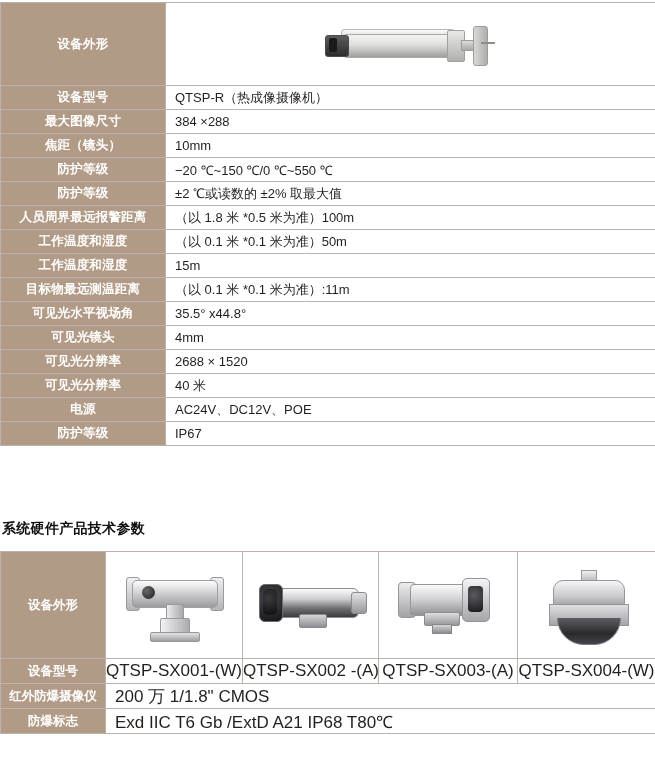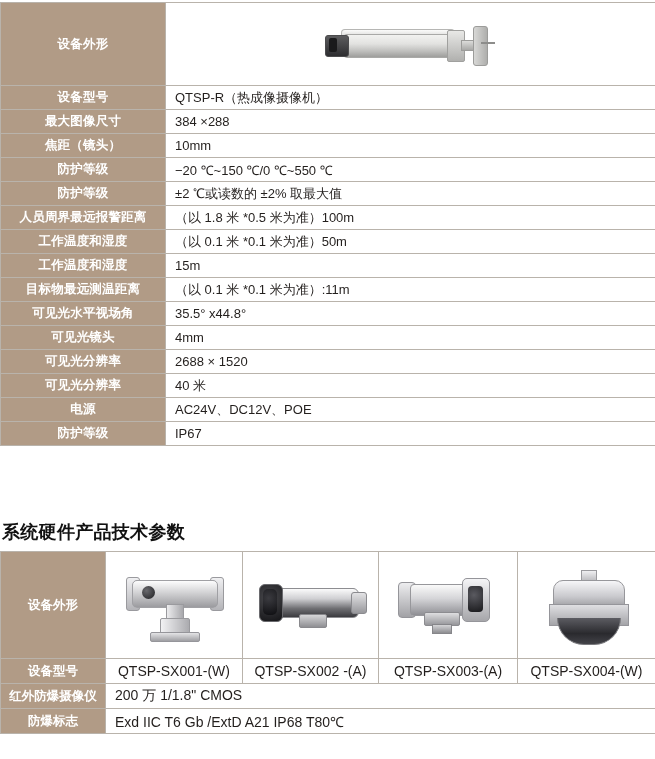--- a/index.html
+++ b/index.html
@@ -150,21 +150,21 @@
     width: 14px;
     height: 2px;
     background: #8d8d8b;
   }
 
   
   .section-title {
     position: absolute;
     left: 2px;
     top: 520px;
-    font-size: 18px;
+    font-size: 14px;
     font-weight: bold;
     color: #111111;
     letter-spacing: 0.3px;
   }
 
   
   .t2 {
     position: absolute;
     left: 0px;
     top: 551px;
@@ -189,21 +189,21 @@
     text-align: center;
     height: 24px;
   }
   .t2 td.imgrow {
     height: 106px;
     text-align: center;
   }
   .t2 td.value {
     background: #ffffff;
     color: #231f1d;
-    font-size: 14px;
+    font-size: 17px;
     text-align: center;
     height: 24px;
     white-space: nowrap;
   }
   .t2 td.value.left {
     text-align: left;
     padding-left: 9px;
   }
 
   

